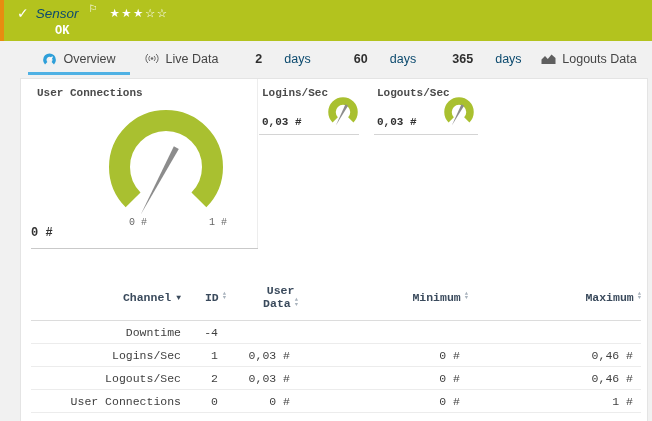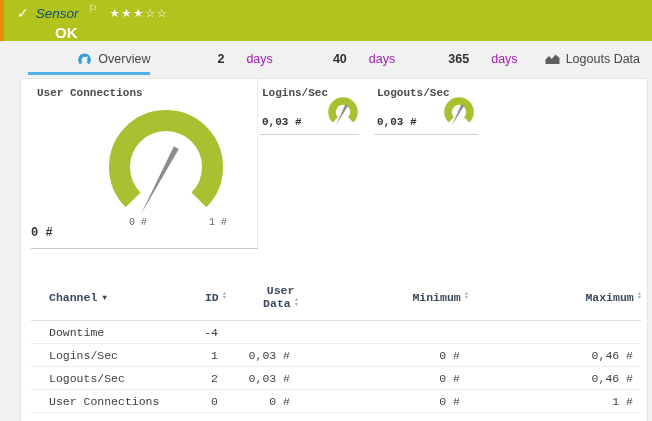--- a/index.html
+++ b/index.html
@@ -16,30 +16,30 @@
     position:absolute; left:0; top:0; right:0; height:41px;
     background:#b3c31e;
   }
   .hdr .stripe { position:absolute; left:0; top:0; width:4px; height:41px; background:#e88c10; }
   .hline1 { position:absolute; left:17px; top:5px; display:flex; align-items:center; }
   .check { color:#fff; font-size:14px; font-weight:bold; margin-right:7px; }
   .kind { color:#0c4a6e; font-style:italic; font-size:13.5px; margin-right:7px; }
   .title { color:#fff; font-weight:bold; font-size:15.5px; letter-spacing:0.2px; }
   .flag { color:#fff; font-size:10px; vertical-align:top; position:relative; top:-5px; margin-left:3px; cursor:pointer; }
   .stars { color:#fff; font-size:11.5px; letter-spacing:1.5px; margin-left:12px; cursor:pointer; }
-  .okbadge { position:absolute; left:55px; top:24px; color:#fff; font-size:15px; font-weight:bold; }
+  .okbadge { position:absolute; left:55px; top:24px; color:#fff; font-size:12px; font-weight:bold;font-family:Liberation Mono, monospace; }
   
   .tabs { position:absolute; top:46px; left:28px; right:12px; height:29px; display:flex; }
   .tab {
-    flex:1; display:flex; justify-content:flex-end; align-items:center; gap:6px;
+    flex:1; display:flex; justify-content:center; align-items:center; gap:6px;
     font-size:12.5px; color:#454545; cursor:pointer; padding-bottom:4px;
   }
   .tab.active { border-bottom:3px solid #4fb1e4; padding-bottom:1px; }
   .tab b { font-weight:bold; color:#2f2f2f; }
-  .tab .dayw { color:#a21caf;margin-left:16px; }
+  .tab .dayw { color:#0c4a6e;margin-left:16px; }
   .tab svg { display:block; }
   
   .panel {
     position:absolute; left:20px; top:78px; width:628px; bottom:0;
     background:#fff; border:1px solid #e4e4e4; border-bottom:none;font-family:Liberation Mono, monospace;
   }
   .card-main { position:absolute; left:0; top:0; width:237px; height:170px; border-right:1px solid #ededed; }
   .card-main .hr { position:absolute; left:10px; right:-1px; bottom:0; height:1px; background:#c9c9c9; }
   .glabel { position:absolute; left:16px; top:8px; font-size:11px; font-weight:bold; color:#4a4a4a; }
   .gsvg-big { position:absolute; left:66px; top:16px; }
@@ -55,21 +55,21 @@
   .card-s1 .gsvg-s { left:66px; }
   .card-s2 .gsvg-s { left:67px; }
   
   .table-wrap { position:absolute; left:10px; right:8px; top:205px; }
   table { width:100%; border-collapse:collapse; table-layout:fixed; }
   th {
     color:#3a4a5c; font-size:11.5px; font-weight:bold; vertical-align:middle;
     padding:0 0 10px 0; border-bottom:1px solid #dcdcdc; cursor:pointer;
   }
   td { font-size:11.5px; color:#3f3f3f; height:23px; border-bottom:1px solid #ececec; }
-  .c-left  { text-align:left; }
+  .c-left  { text-align:right; }
   th.c-left, td.c-left { padding-left:18px; }
   .c-right { text-align:right; }
   td.c-right { padding-right:8px; }
   th.c-right { padding-right:0; }
   .sort { display:inline-flex; flex-direction:column; margin-left:4px; vertical-align:middle; color:#a9b3bd; font-size:5.5px; line-height:4.5px; position:relative; top:-1px; }
   .chansort { color:#3a4a5c; font-size:8px; margin-left:5px; vertical-align:middle; }
   .lv-block { display:inline-block; text-align:center; line-height:13px; }
 </style>
 </head>
 <body>
@@ -89,25 +89,37 @@
   <div class="tab active">
     <span>
       <svg width="15" height="14" viewBox="0 0 15 14">
         <path d="M4.2,11.2 A4.7,4.7 0 1 1 10.8,11.2" fill="none" stroke="#2e9fd9" stroke-width="3.4"></path>
         <path d="M7.5,8 L10.6,4.6" stroke="#ffffff" stroke-width="1.3"></path>
       </svg>
     </span>
     <span>Overview</span>
   </div>
   <div class="tab">
+    <span>
+      <svg width="16" height="13" viewBox="0 0 16 13">
+        <circle cx="8" cy="6.5" r="1.3" fill="#6a6a6a"></circle>
+        <path d="M6,4 A3.2,3.2 0 0 0 6,9" fill="none" stroke="#6a6a6a" stroke-width="1"></path>
+        <path d="M10,4 A3.2,3.2 0 0 1 10,9" fill="none" stroke="#6a6a6a" stroke-width="1"></path>
+        <path d="M3.9,2 A6,6 0 0 0 3.9,11" fill="none" stroke="#6a6a6a" stroke-width="1"></path>
+        <path d="M12.1,2 A6,6 0 0 1 12.1,11" fill="none" stroke="#6a6a6a" stroke-width="1"></path>
+      </svg>
+    </span>
+    <span>Live Data</span>
+  </div>
+  <div class="tab">
     <b>2</b>
     <span class="dayw">days</span>
   </div>
   <div class="tab">
-    <b>40</b>
+    <b>60</b>
     <span class="dayw">days</span>
   </div>
   <div class="tab">
     <b>365</b>
     <span class="dayw">days</span>
   </div>
   <div class="tab">
     <span>
       <svg width="15" height="12" viewBox="0 0 15 12">
         <path d="M0.5,11 L0.5,6.5 L4,3 L6.8,6 L10.5,1.5 L14.5,5 L14.5,11 Z" fill="#5f5f5f"></path>

